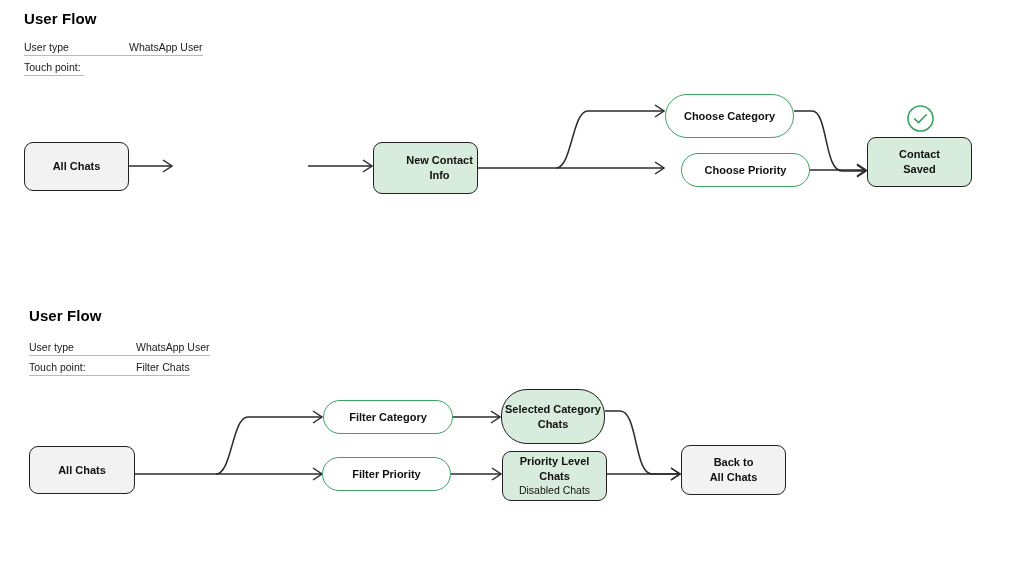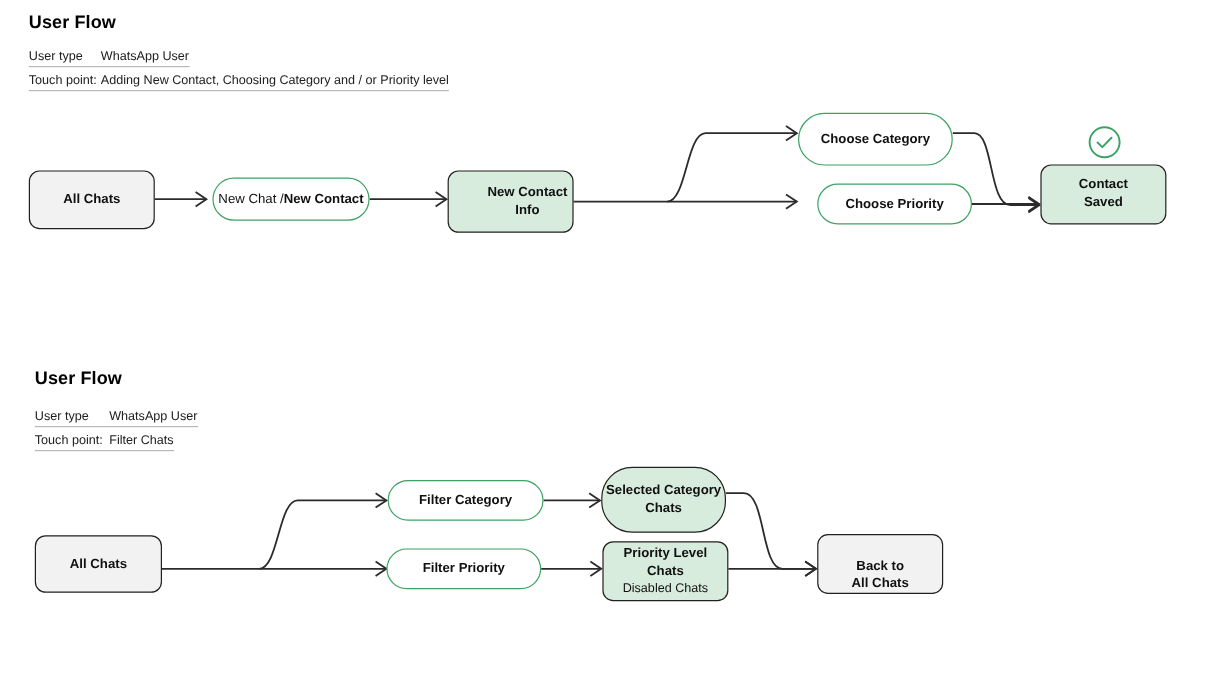--- a/index.html
+++ b/index.html
@@ -36,20 +36,21 @@
     font-size: 10.5px;
     color: #202020;
   }
   .meta-row {
     display: flex;
     align-items: flex-end;
     border-bottom: 1px solid #b9b9b9;
     padding-bottom: 2px;
     margin-bottom: 5px;
     width: max-content;
+    gap: 45px;
   }
   .meta-key {
     white-space: nowrap;
   }
   .meta-val {
     white-space: nowrap;
   }
 
   
   .node {
@@ -122,21 +123,20 @@
 
   <div class="flow-title" style="left:24px; top:10px;">User Flow</div>
 
   <div class="meta-table" style="left:24px; top:41px;">
     <div class="meta-row">
       <span class="meta-key" style="width:60px;">User type</span>
       <span class="meta-val">WhatsApp User</span>
     </div>
     <div class="meta-row">
       <span class="meta-key" style="width:60px;">Touch point:</span>
-      <span class="meta-val">Adding New Contact, Choosing Category and / or Priority level</span>
     </div>
   </div>
 
   <svg class="links">
 
     <line x1="129" y1="166" x2="172" y2="166"></line>
     <path class="arrow" d="M163 160 L172 166 L163 172"></path>
 
     <line x1="308" y1="166" x2="372" y2="166"></line>
     <path class="arrow" d="M363 160 L372 166 L363 172"></path>
@@ -151,24 +151,20 @@
 
     <path d="M794 111 L812 111 C 828 111 824 171 842 171 L866 171"></path>
     <path class="arrow" d="M857 165 L866 171 L857 177"></path>
 
     <line x1="794" y1="170" x2="866" y2="170"></line>
     <path class="arrow" d="M857 164 L866 170 L857 176"></path>
   </svg>
 
   <div class="node rect" style="left:24px; top:142px; width:105px; height:49px;">All Chats</div>
 
-  <div class="node pill mixed" style="left:177px; top:148px; width:131px; height:36px;">
-    <span>New Chat / </span>
-      <span class="b">New Contact</span>
-  </div>
 
   <div class="node rect green" style="left:373px; top:142px; width:105px; height:52px;padding-left:28px;">New Contact Info</div>
 
   <div class="node pill" style="left:665px; top:94px; width:129px; height:44px;">Choose Category</div>
 
   <div class="node pill" style="left:681px; top:153px; width:129px; height:34px;">Choose Priority</div>
 
   <div class="node rect green" style="left:867px; top:137px; width:105px; height:50px;">
     <span>
       <span>Contact</span><br>
@@ -232,20 +228,20 @@
     </span>
   </div>
 
   <div class="node rect green" style="left:502px; top:451px; width:105px; height:50px;">
     <span>
       <span>Priority Level Chats</span>
       <span class="sub">Disabled Chats</span>
     </span>
   </div>
 
-  <div class="node rect" style="left:681px; top:445px; width:105px; height:50px;align-items:flex-end;">
+  <div class="node rect" style="left:681px; top:445px; width:105px; height:50px;">
     <span>
       <span>Back to</span><br>
       <span>All Chats</span>
     </span>
   </div>
 
 </div>
 
 </body></html>

